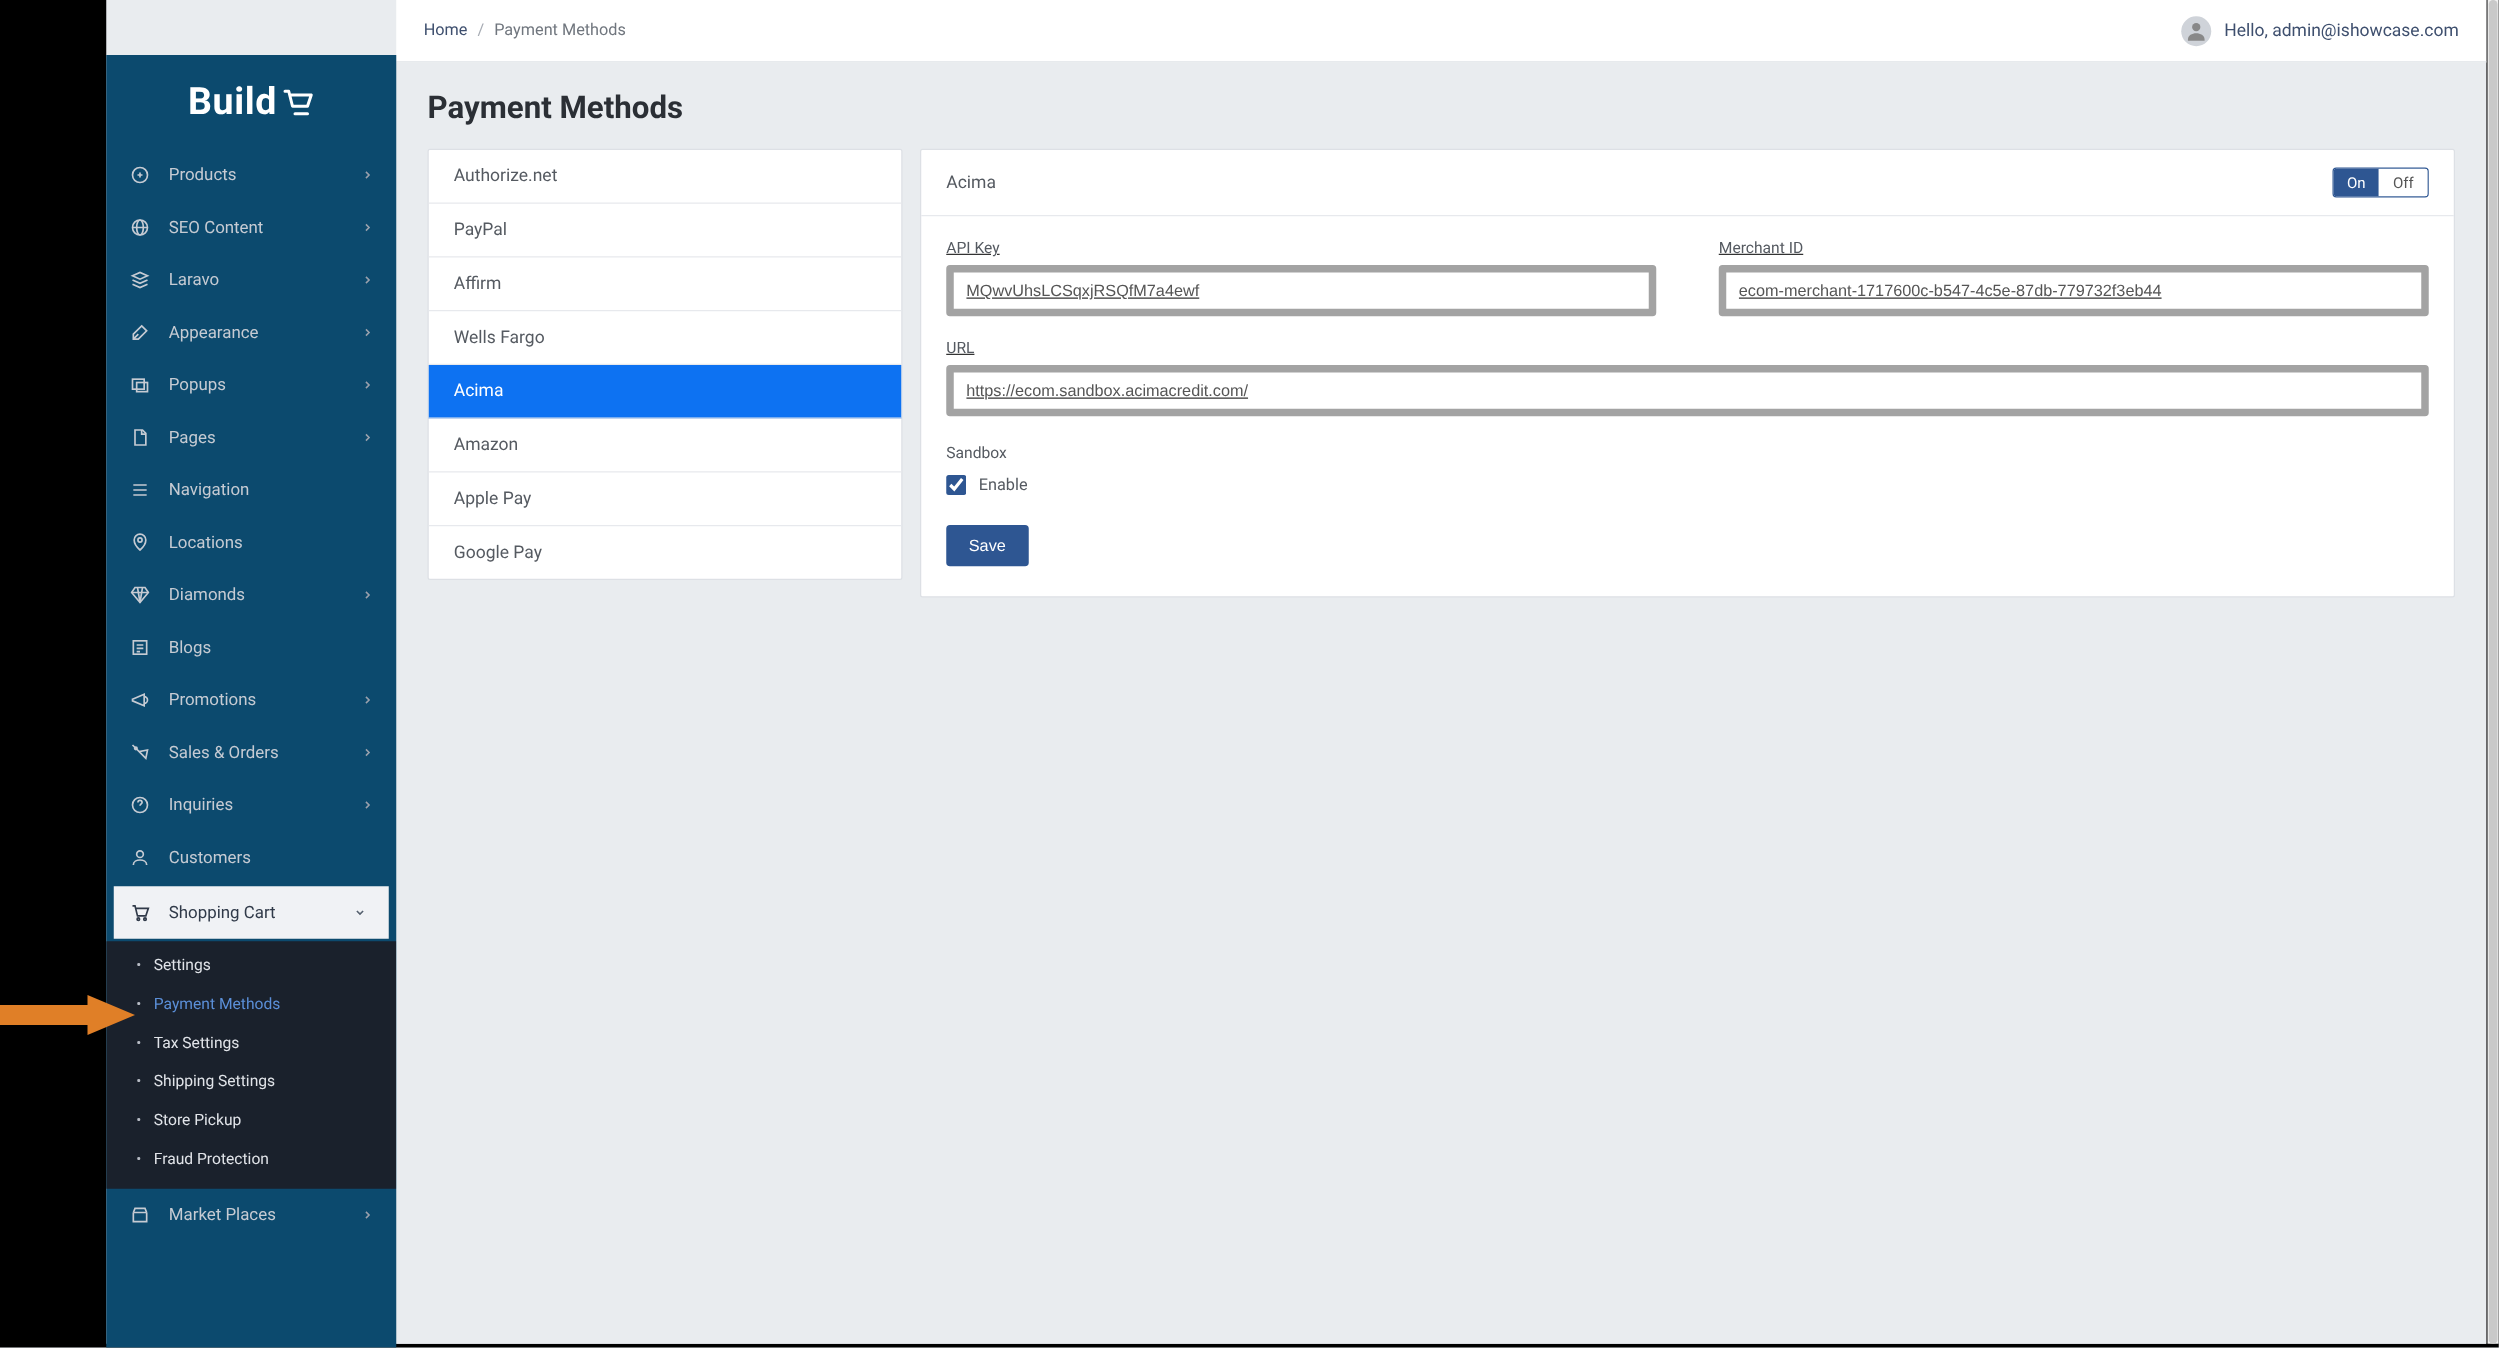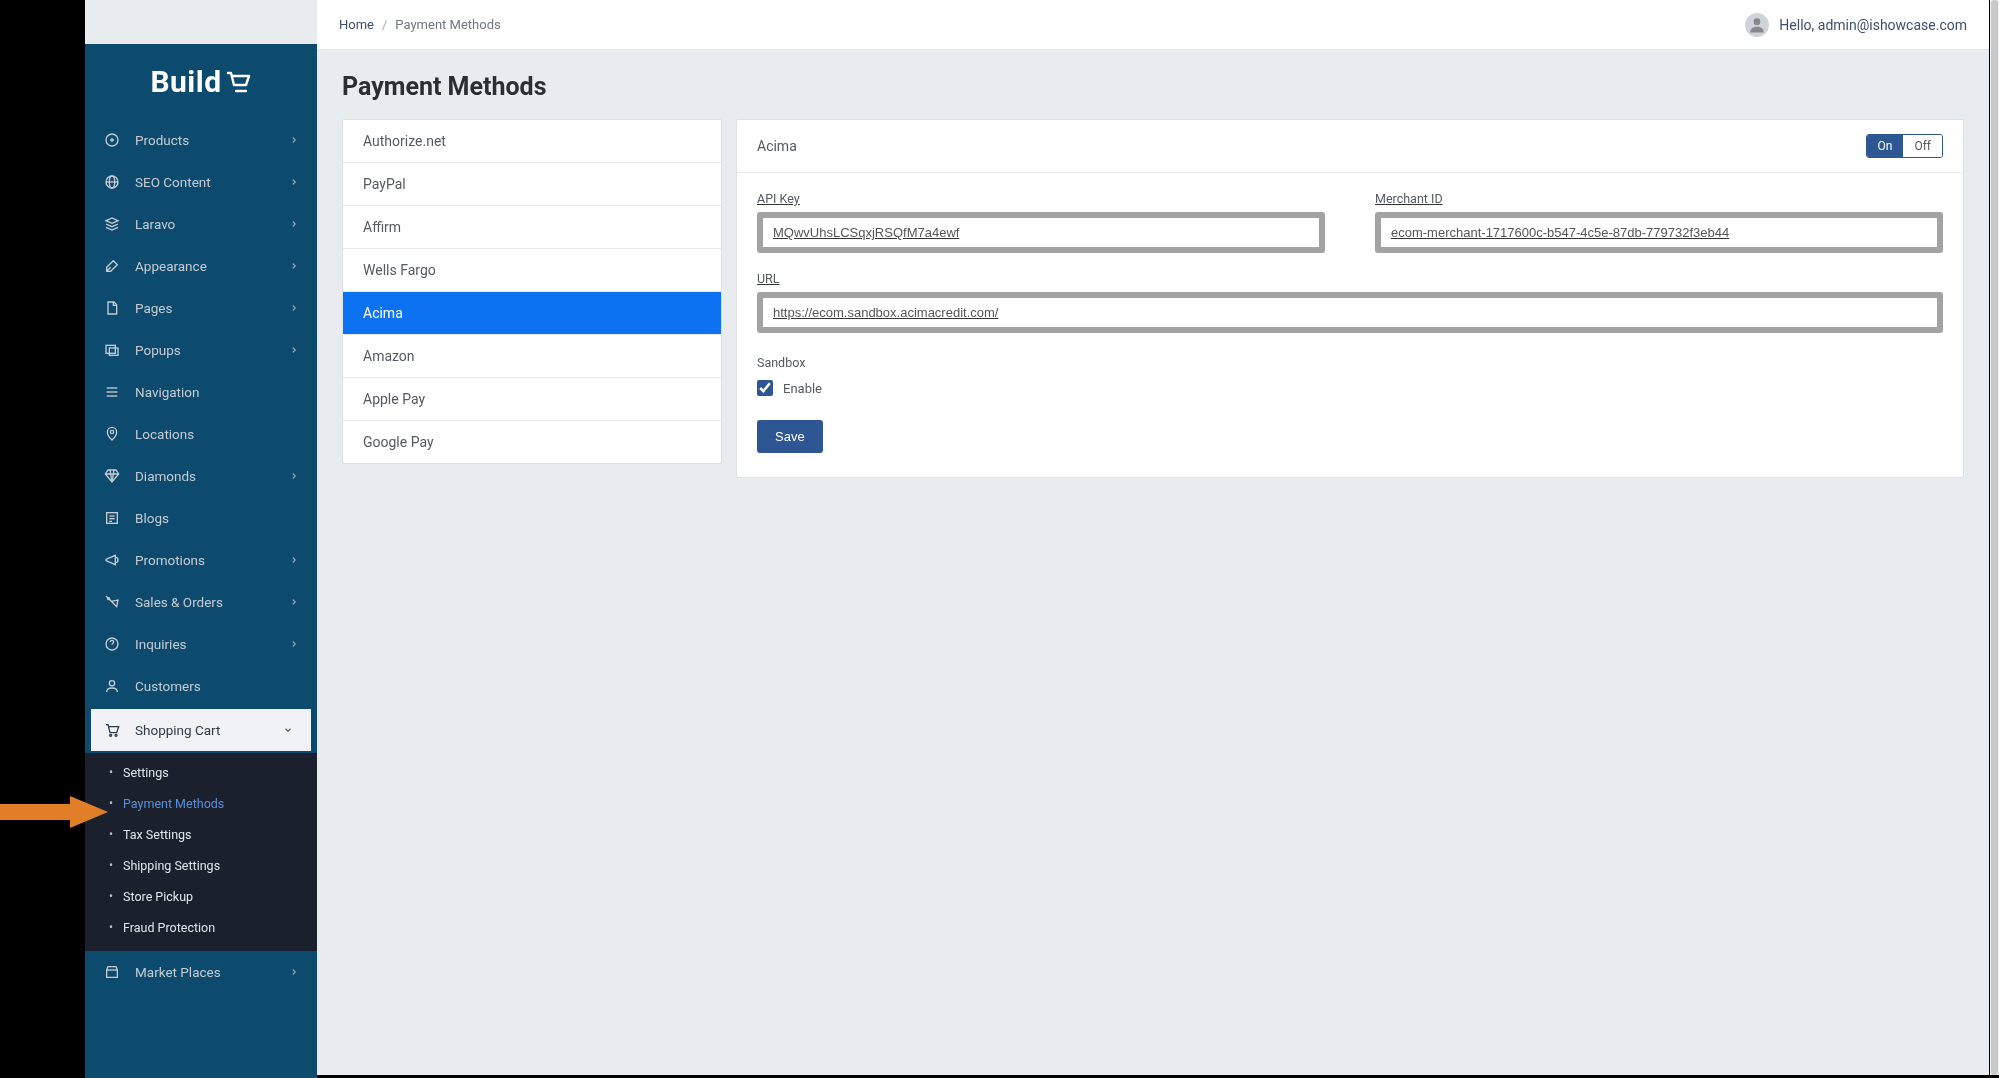--- a/index.html
+++ b/index.html
@@ -404,39 +404,39 @@
           <span class="nav-label">Appearance</span>
           <span class="nav-chevron">
             <svg width="10" height="10" viewBox="0 0 24 24" fill="none" stroke="currentColor" stroke-width="3">
               <polyline points="9 6 15 12 9 18"></polyline>
             </svg>
           </span>
         </li>
         <li class="nav-item">
           <span class="nav-icon">
             <svg width="16" height="16" viewBox="0 0 24 24" fill="none" stroke="currentColor" stroke-width="2">
+              <rect x="3" y="5" width="14" height="12"></rect>
+              <rect x="8" y="9" width="13" height="11"></rect>
+            </svg>
+          </span>
+          <span class="nav-label">Popups</span>
+          <span class="nav-chevron">
+            <svg width="10" height="10" viewBox="0 0 24 24" fill="none" stroke="currentColor" stroke-width="3">
+              <polyline points="9 6 15 12 9 18"></polyline>
+            </svg>
+          </span>
+        </li>
+        <li class="nav-item">
+          <span class="nav-icon">
+            <svg width="16" height="16" viewBox="0 0 24 24" fill="none" stroke="currentColor" stroke-width="2">
               <path d="M6 3h9l4 4v14H6z"></path>
               <path d="M14 3v5h5"></path>
             </svg>
           </span>
           <span class="nav-label">Pages</span>
-          <span class="nav-chevron">
-            <svg width="10" height="10" viewBox="0 0 24 24" fill="none" stroke="currentColor" stroke-width="3">
-              <polyline points="9 6 15 12 9 18"></polyline>
-            </svg>
-          </span>
-        </li>
-        <li class="nav-item">
-          <span class="nav-icon">
-            <svg width="16" height="16" viewBox="0 0 24 24" fill="none" stroke="currentColor" stroke-width="2">
-              <rect x="3" y="5" width="14" height="12"></rect>
-              <rect x="8" y="9" width="13" height="11"></rect>
-            </svg>
-          </span>
-          <span class="nav-label">Popups</span>
           <span class="nav-chevron">
             <svg width="10" height="10" viewBox="0 0 24 24" fill="none" stroke="currentColor" stroke-width="3">
               <polyline points="9 6 15 12 9 18"></polyline>
             </svg>
           </span>
         </li>
         <li class="nav-item">
           <span class="nav-icon">
             <svg width="16" height="16" viewBox="0 0 24 24" fill="none" stroke="currentColor" stroke-width="2">
               <line x1="4" y1="6" x2="20" y2="6"></line>

